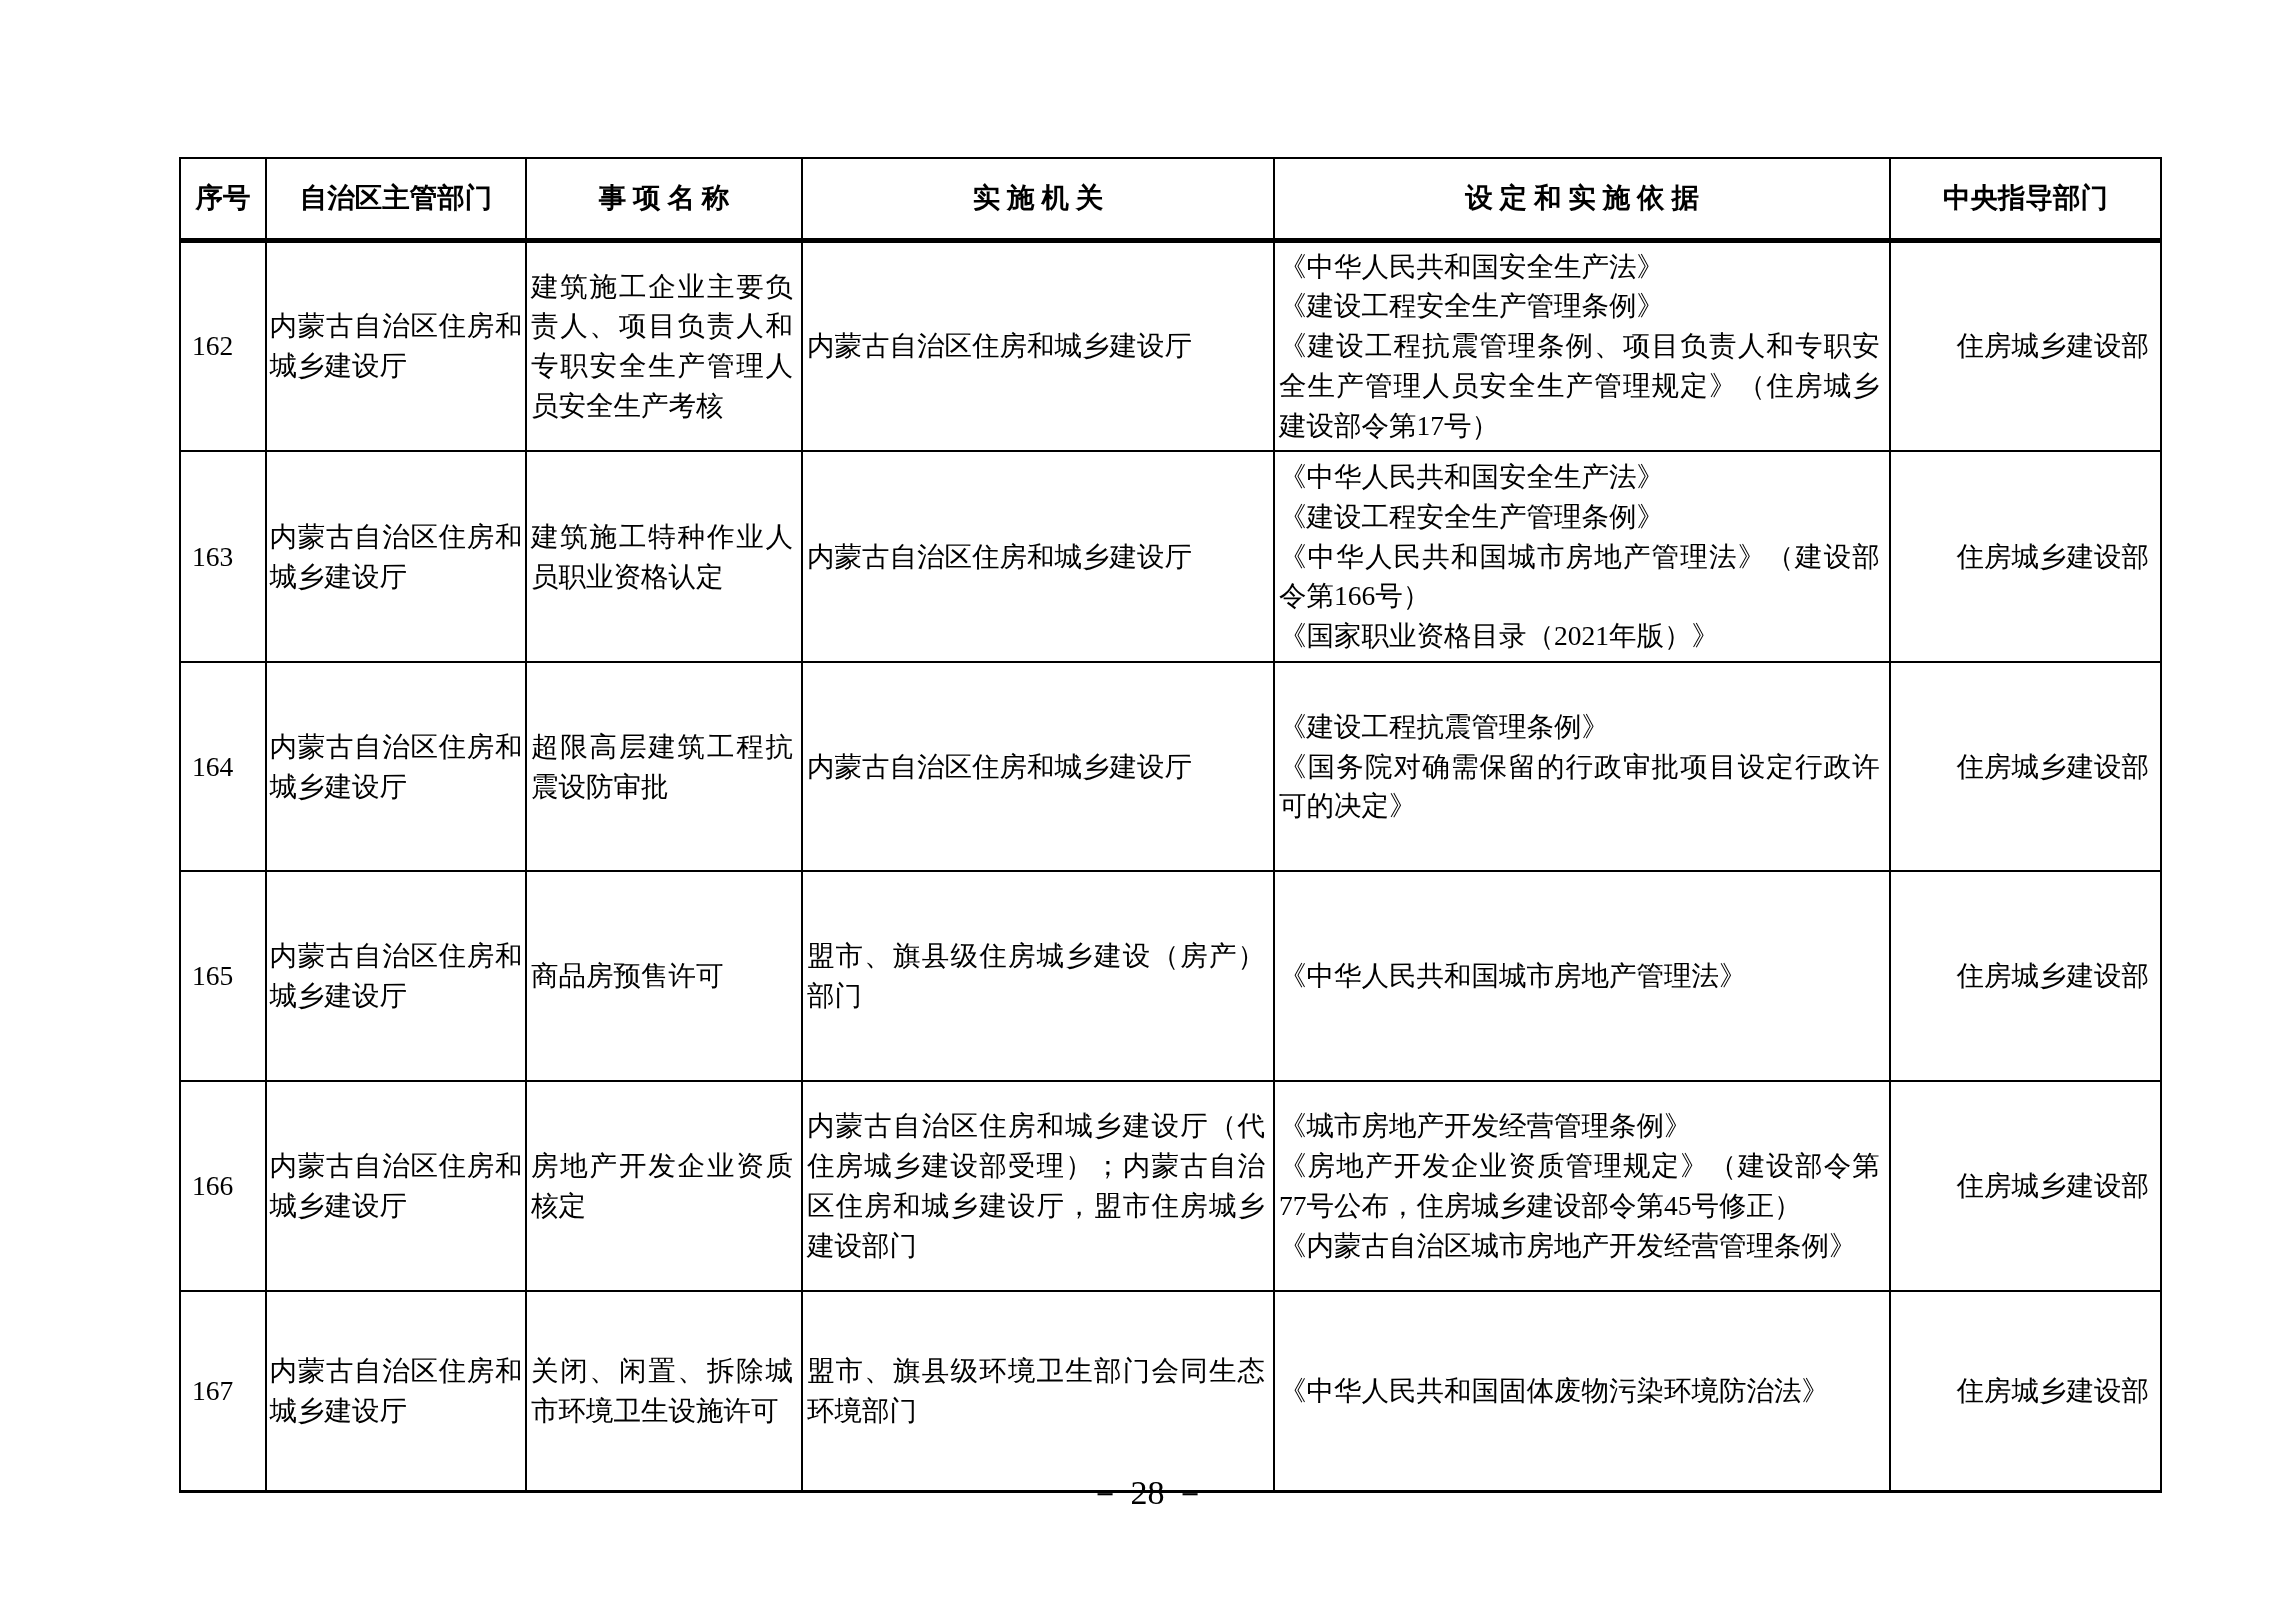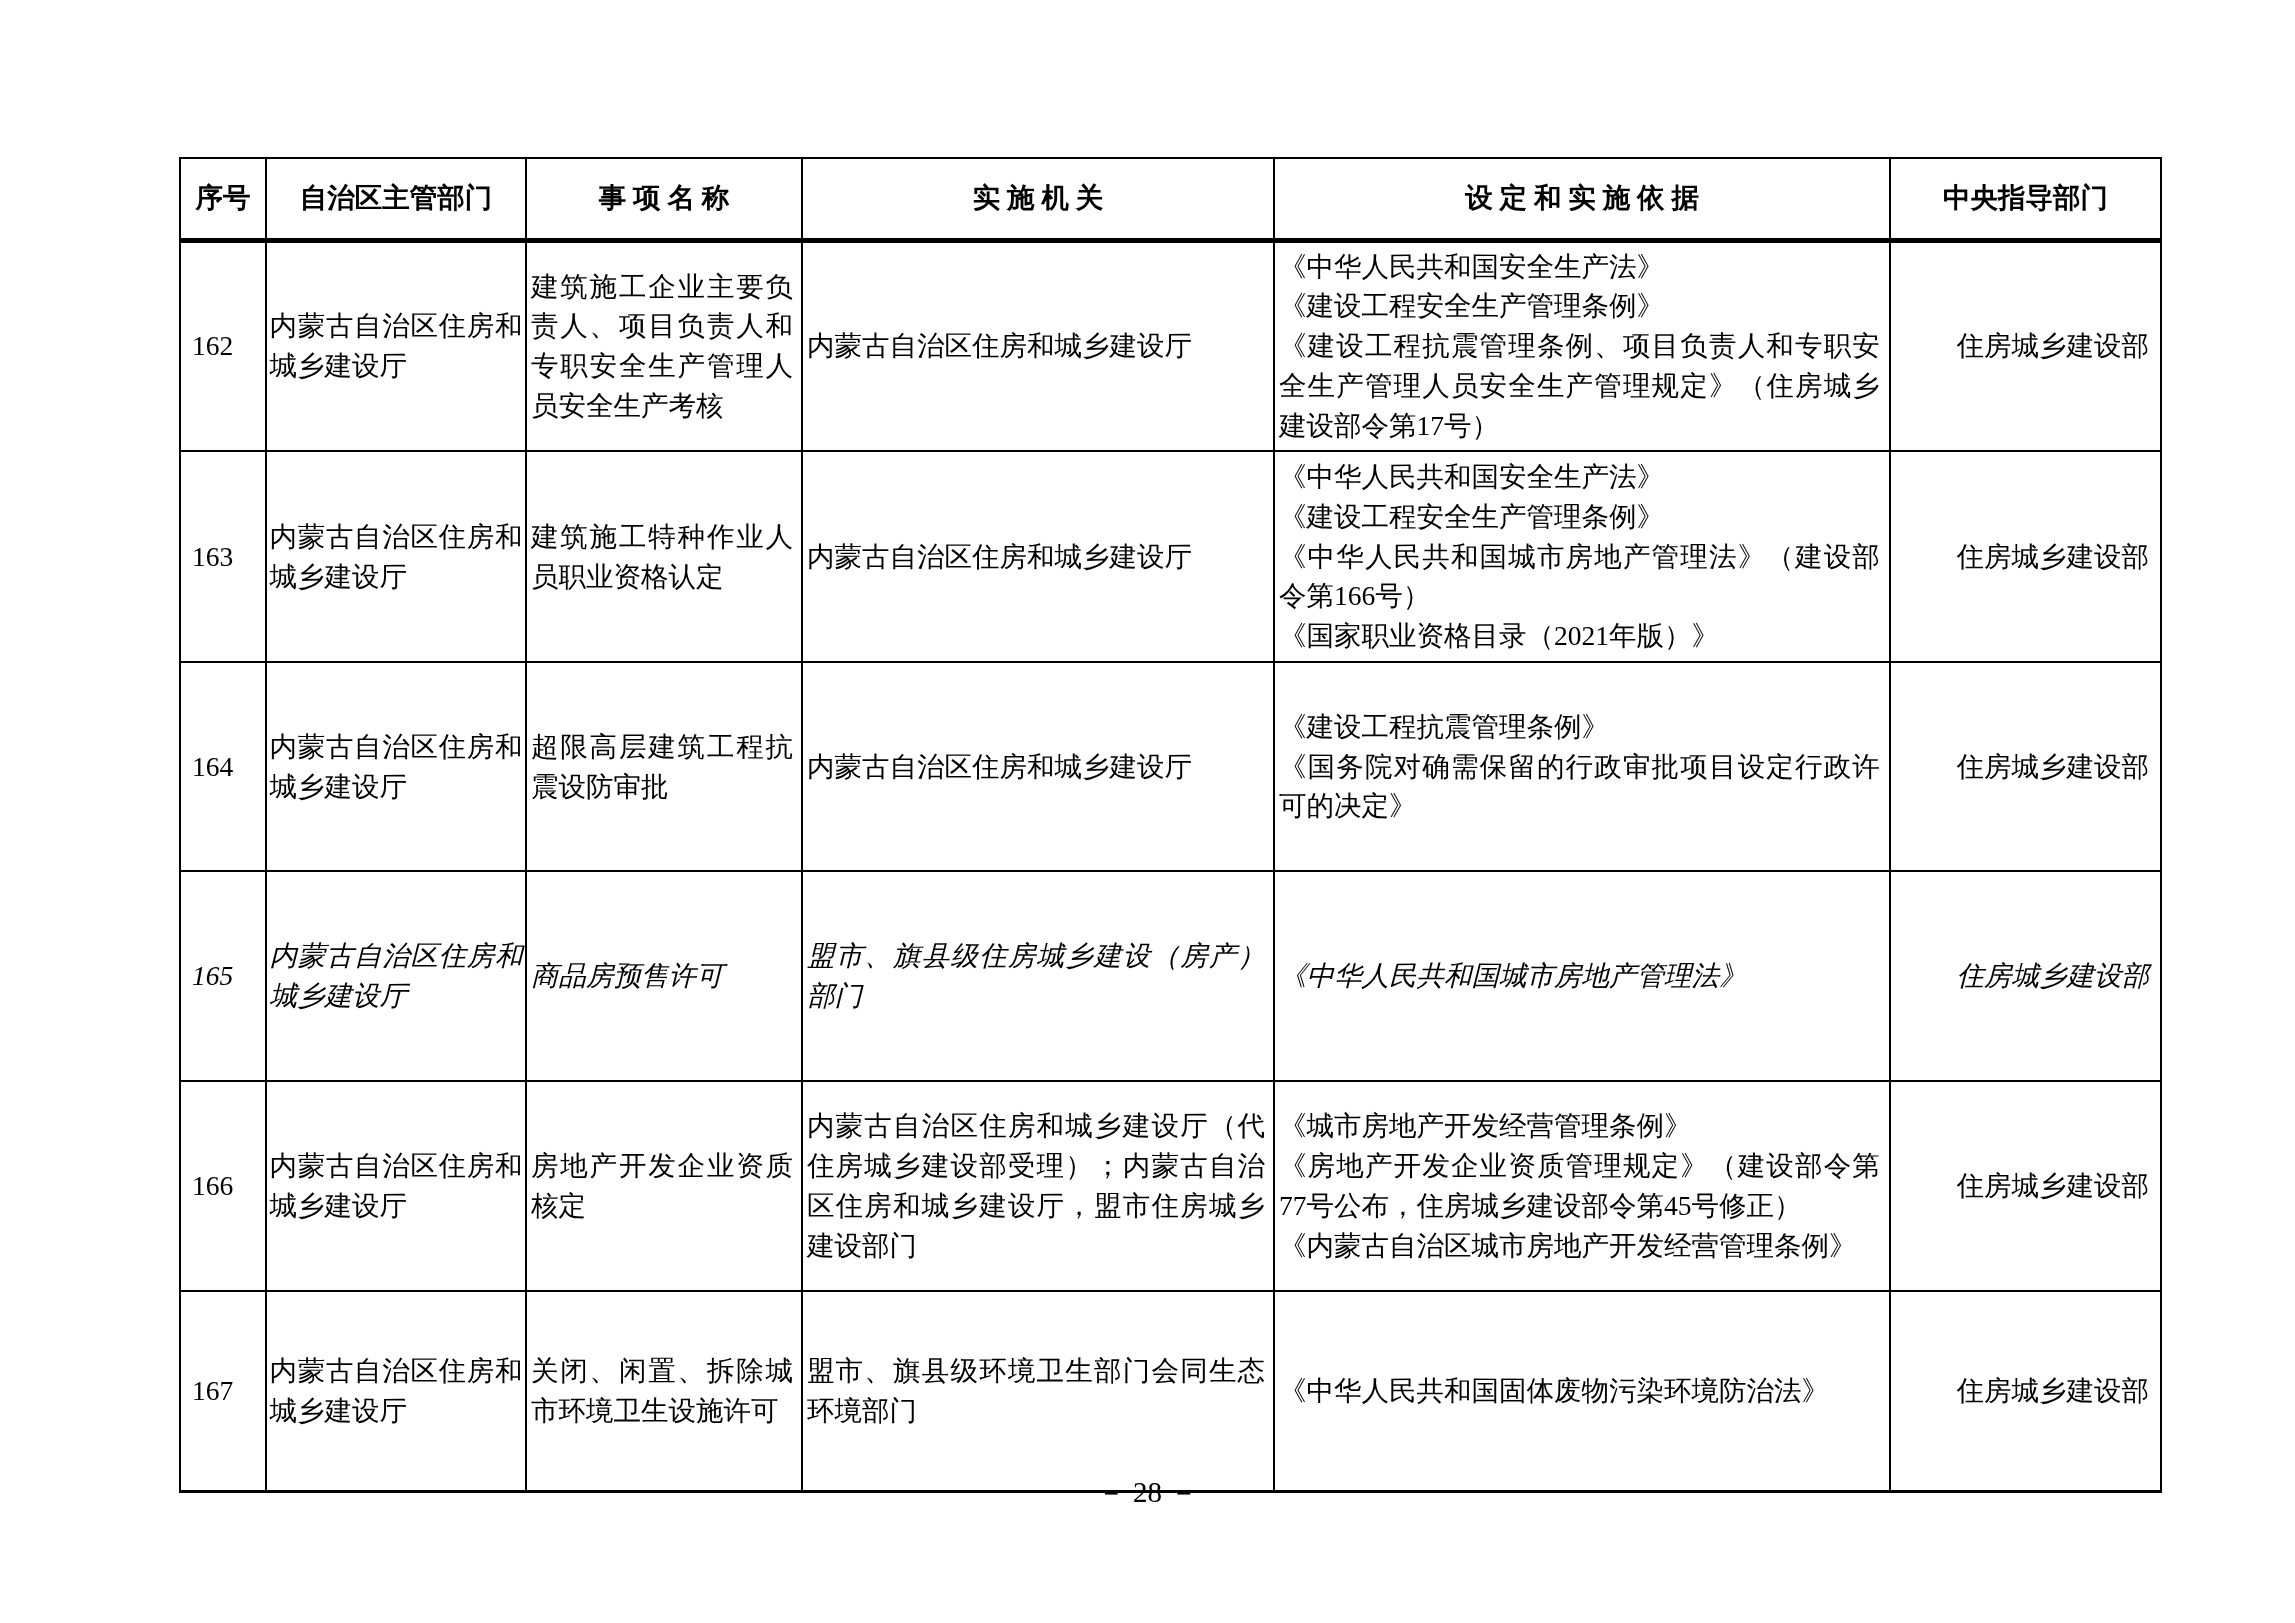--- a/index.html
+++ b/index.html
@@ -52,39 +52,39 @@
     text-align: center;
     border-bottom: 5.2px solid #000;
   }
   .doc-table tbody tr:last-child td {
     border-bottom: 3.9px solid #000;
   }
   tr.hdr   { height: 82px; }
   tr.r162  { height: 211px; }
   tr.r163  { height: 211px; }
   tr.r164  { height: 209px; }
-  tr.r165  { height: 210px; font-style: italic; }
+  tr.r165  { height: 210px; }
   tr.r166  { height: 210px; }
   tr.r167  { height: 200px; }
 
   td.c-no      { }
   td.c-dept    { text-align: justify; padding: 0 2.6px; }
   td.c-item    { text-align: justify; padding: 0 7.9px 0 3.9px; }
   td.c-agency  { text-align: justify; padding: 0 7.9px 0 3.9px; }
   td.c-basis   { text-align: justify; padding: 0 9.2px 0 3.9px; }
   td.c-central { text-align: right; }
   .basis-line  { text-align: justify; }
 
   .page-number {
     position: absolute;
     left: 0;
     top: 1473px;
     width: 2295px;
     text-align: center;
-    font-size: 29px;
+    font-size: 34px;
     line-height: 39px;
     color: #000;
   }
 </style>
 </head>
 <body>
 
 <div class="page">
 
   <table class="doc-table">

